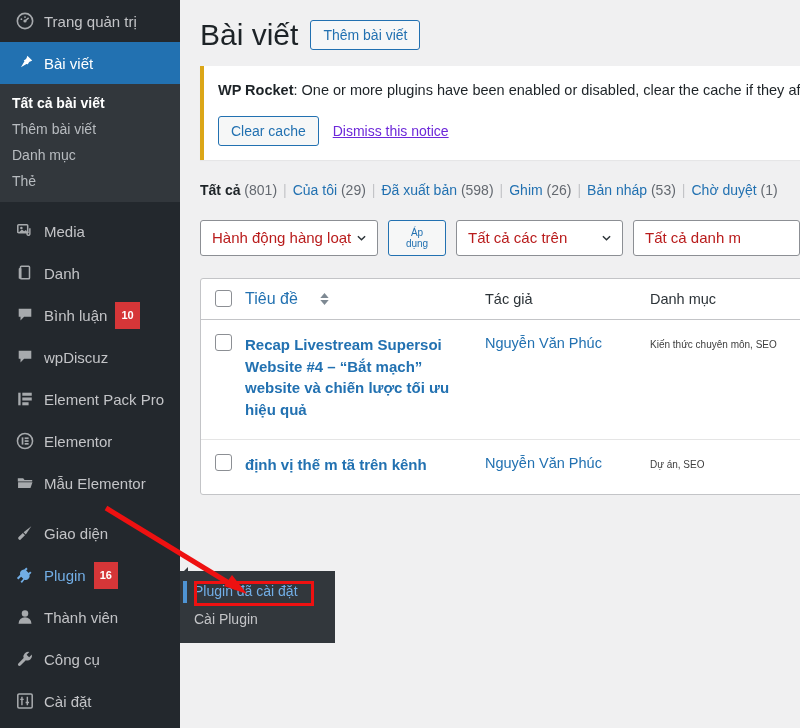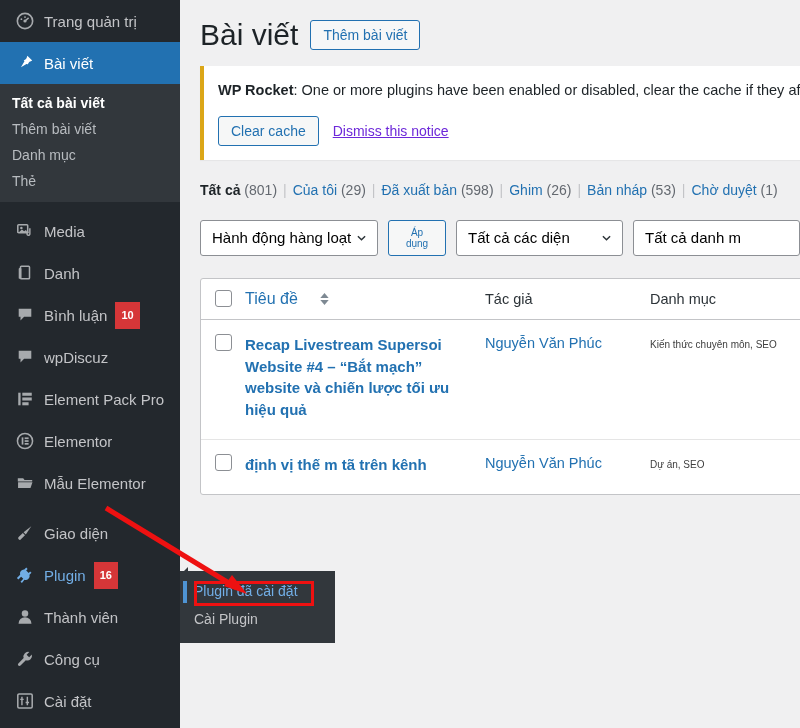--- a/index.html
+++ b/index.html
@@ -128,21 +128,21 @@
   .subsubsub a { color: #2271b1; text-decoration: none; cursor: pointer; }
   .subsubsub .cur { color: #1d2327; font-weight: bold; }
   .subsubsub .cnt { color: #646970; }
   .subsubsub .sep { color: #c3c4c7; margin: 0 6px; }
 
   .tablenav { display: flex; align-items: center; gap: 10px; margin-bottom: 22px; }
   .wp-select {
     position: relative;
     background: #fff; border: 1px solid #8c8f94; border-radius: 3px;
     height: 36px; display: flex; align-items: center;
-    padding: 0 34px 0 11px; font-size: 15px; color: #000000;
+    padding: 0 34px 0 11px; font-size: 15px; color: #b91c1c;
     cursor: pointer; white-space: nowrap;
   }
   .wp-select .chev {
     position: absolute; right: 11px; top: 50%; margin-top: -3px;
     width: 9px; height: 6px;
   }
   .sel-bulk { min-width: 178px; }
   .sel-date  { width: 196px; }
   .sel-cat   { width: 196px; }
   .btn-apply {
@@ -371,21 +371,21 @@
 
     <div class="tablenav">
       <div class="wp-select sel-bulk">
         <span>Hành động hàng loạt</span>
         <svg class="chev" viewBox="0 0 10 6">
             <path d="M1 1 L5 5 L9 1" fill="none" stroke="#2c3338" stroke-width="1.6"></path>
           </svg>
       </div>
       <button class="btn-apply">Áp dụng</button>
       <div class="wp-select sel-date">
-        <span>Tất cả các diện</span>
+        <span>Tất cả các trên</span>
         <svg class="chev" viewBox="0 0 10 6">
             <path d="M1 1 L5 5 L9 1" fill="none" stroke="#2c3338" stroke-width="1.6"></path>
           </svg>
       </div>
       <div class="wp-select sel-cat">
         <span>Tất cả danh m</span>
       </div>
     </div>
 
     <div class="wp-table">

